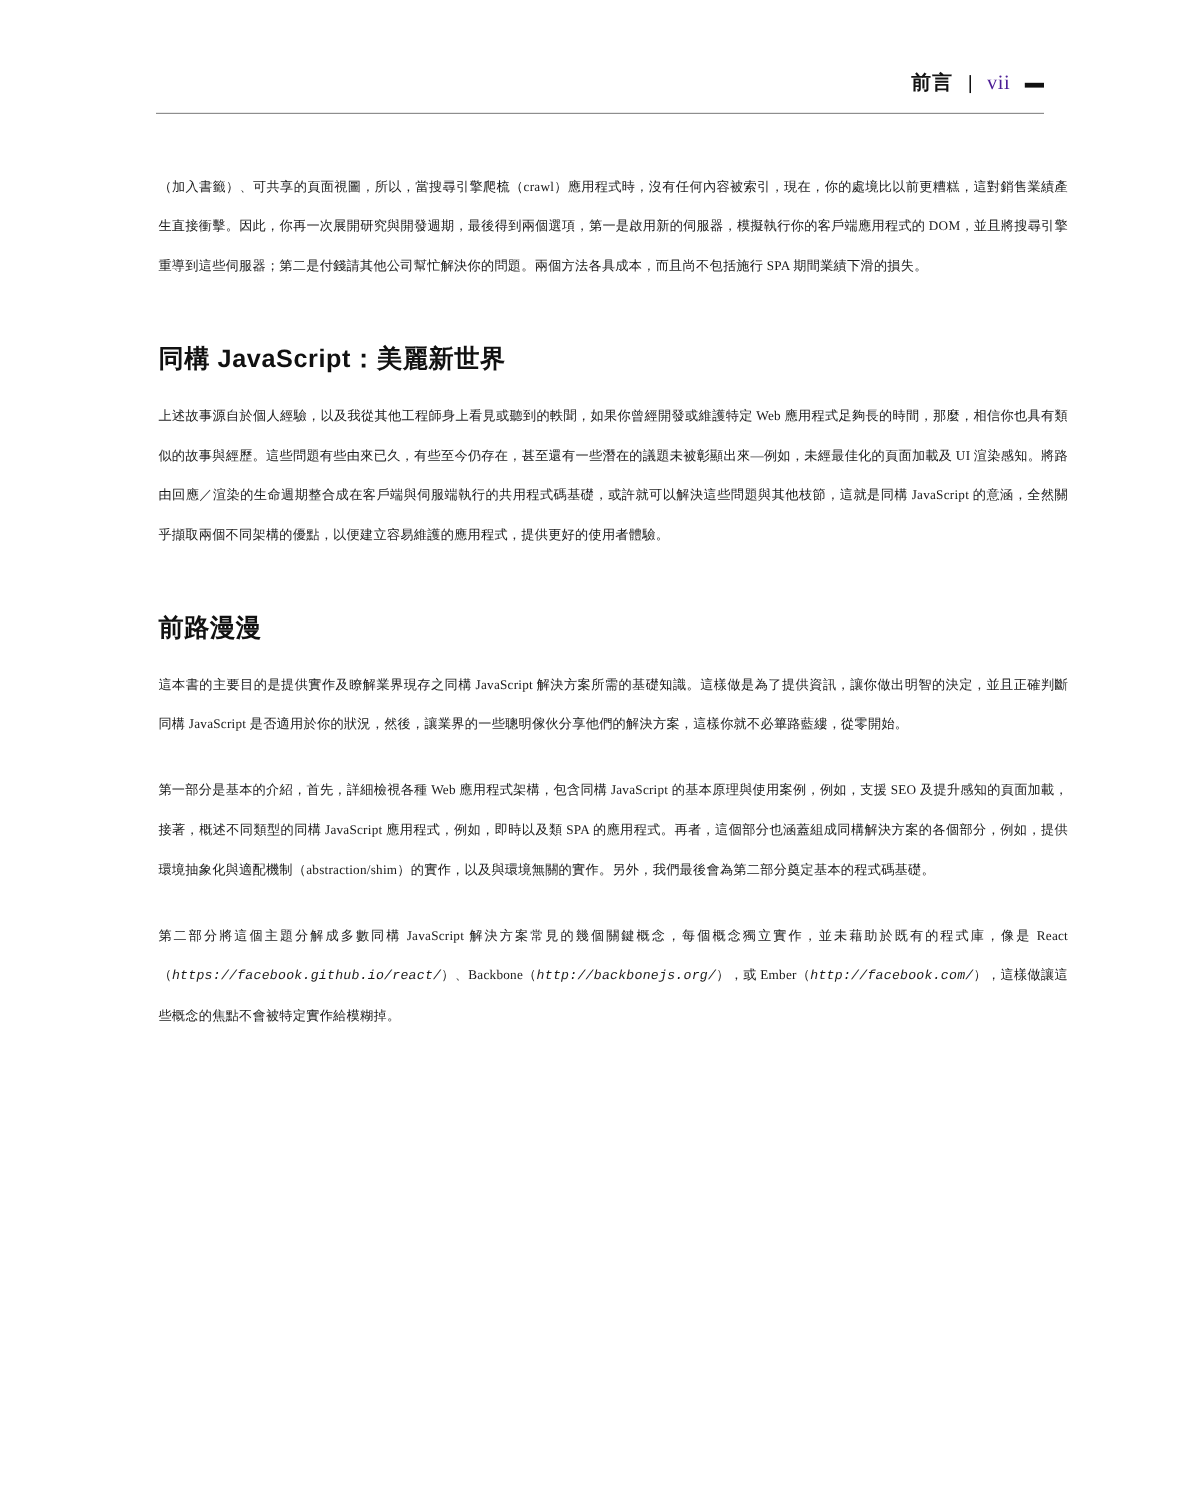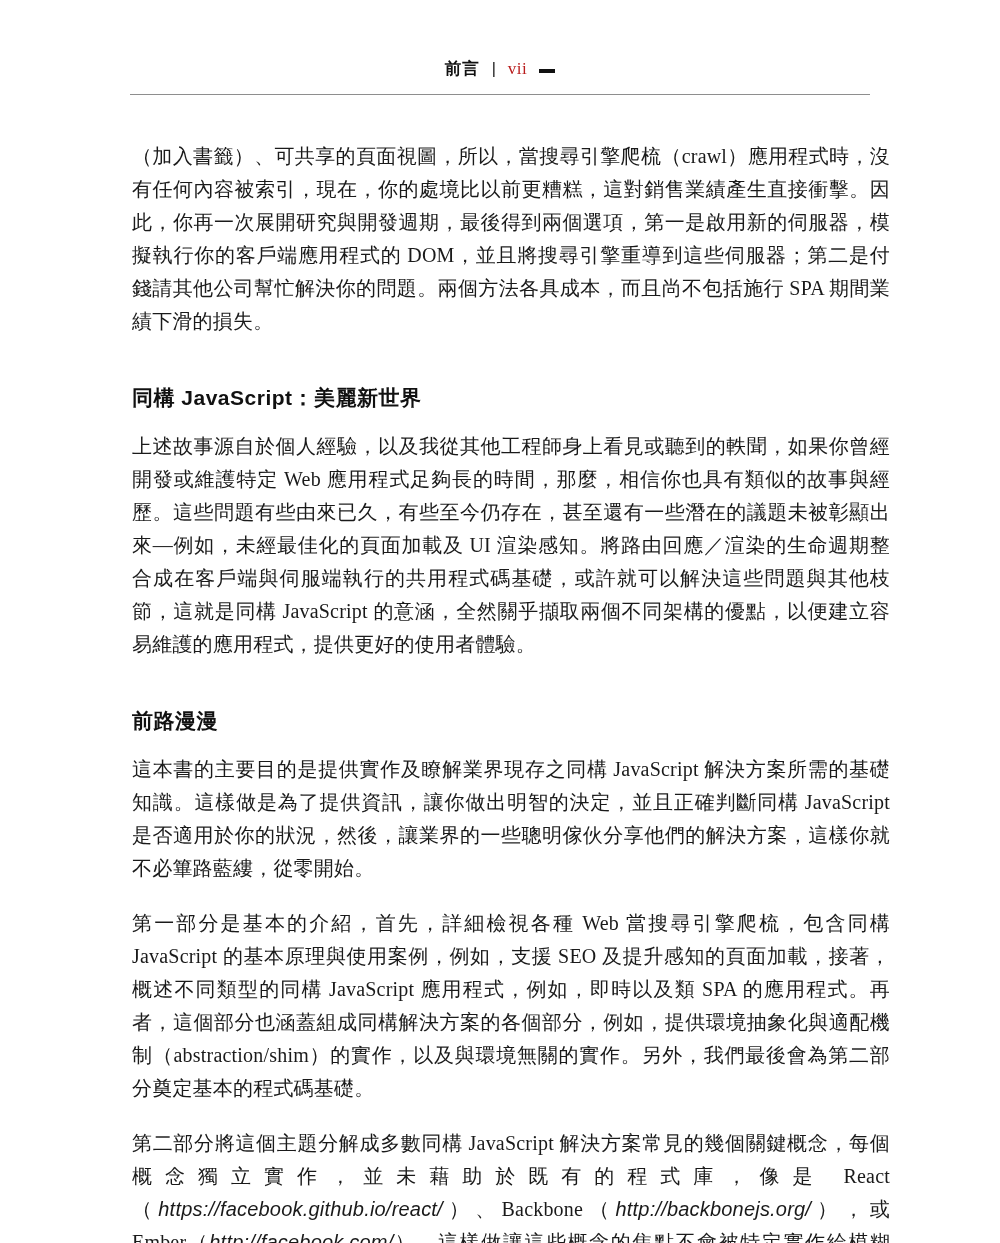--- a/index.html
+++ b/index.html
@@ -25,42 +25,42 @@
   
   .header {
     position: absolute;
     top: 58px;
     left: 130px;
     right: 130px;
     height: 44px;
   }
   .header-inner {
     display: flex;
-    justify-content: center;
+    justify-content: flex-end;
     align-items: baseline;
     gap: 10px;
     padding-right: 0px;
   }
   .header-label {
     font-family: "Liberation Sans", "DejaVu Sans", sans-serif;
     font-size: 16.5px;
     font-weight: bold;
     letter-spacing: 1px;
     color: #111;
   }
   .header-sep {
     font-family: "Liberation Sans", "DejaVu Sans", sans-serif;
     font-size: 16px;
     color: #111;
     margin: 0 2px;
   }
   .header-pageno {
     font-family: "Liberation Serif", "DejaVu Serif", serif;
     font-size: 17px;
-    color: #b91c1c;
+    color: #4c1d95;
     letter-spacing: 0.5px;
   }
   .header-tick {
     display: inline-block;
     width: 16px;
     height: 4px;
     background: #111;
     margin-left: 2px;
     position: relative;
     top: -1px;
@@ -75,21 +75,21 @@
 
   
   .content {
     position: absolute;
     top: 140px;
     left: 132px;
     width: 758px;
   }
 
   p.body {
-    font-size: 20px;
+    font-size: 11px;
     line-height: 33px;
     margin: 0 0 4px 0;
     text-align: justify;
     text-justify: inter-ideograph;
     letter-spacing: 0.2px;
   }
   p.body.gap {
     margin-top: 22px;
   }
 
@@ -97,21 +97,21 @@
     font-family: "Liberation Sans", "DejaVu Sans", sans-serif;
     font-size: 21px;
     font-weight: bold;
     letter-spacing: 0.5px;
     margin: 46px 0 18px 0;
     color: #111;
   }
   h2.section.second {
   }
   .url {
-    font-family: Liberation Sans, sans-serif;
+    font-family: Liberation Mono, monospace;
     font-style: italic;
   }
 </style>
 </head>
 <body>
 
 <div class="page">
 
   <div class="header">
     <div class="header-inner">
@@ -125,20 +125,20 @@
 
   <div class="content">
 
     <p class="body">（加入書籤）、可共享的頁面視圖，所以，當搜尋引擎爬梳（crawl）應用程式時，沒有任何內容被索引，現在，你的處境比以前更糟糕，這對銷售業績產生直接衝擊。因此，你再一次展開研究與開發週期，最後得到兩個選項，第一是啟用新的伺服器，模擬執行你的客戶端應用程式的 DOM，並且將搜尋引擎重導到這些伺服器；第二是付錢請其他公司幫忙解決你的問題。兩個方法各具成本，而且尚不包括施行 SPA 期間業績下滑的損失。</p>
 
     <h2 class="section">同構 JavaScript：美麗新世界</h2>
     <p class="body">上述故事源自於個人經驗，以及我從其他工程師身上看見或聽到的軼聞，如果你曾經開發或維護特定 Web 應用程式足夠長的時間，那麼，相信你也具有類似的故事與經歷。這些問題有些由來已久，有些至今仍存在，甚至還有一些潛在的議題未被彰顯出來—例如，未經最佳化的頁面加載及 UI 渲染感知。將路由回應／渲染的生命週期整合成在客戶端與伺服端執行的共用程式碼基礎，或許就可以解決這些問題與其他枝節，這就是同構 JavaScript 的意涵，全然關乎擷取兩個不同架構的優點，以便建立容易維護的應用程式，提供更好的使用者體驗。</p>
 
     <h2 class="section second">前路漫漫</h2>
     <p class="body">這本書的主要目的是提供實作及瞭解業界現存之同構 JavaScript 解決方案所需的基礎知識。這樣做是為了提供資訊，讓你做出明智的決定，並且正確判斷同構 JavaScript 是否適用於你的狀況，然後，讓業界的一些聰明傢伙分享他們的解決方案，這樣你就不必篳路藍縷，從零開始。</p>
-    <p class="body gap">第一部分是基本的介紹，首先，詳細檢視各種 Web 當搜尋引擎爬梳，包含同構 JavaScript 的基本原理與使用案例，例如，支援 SEO 及提升感知的頁面加載，接著，概述不同類型的同構 JavaScript 應用程式，例如，即時以及類 SPA 的應用程式。再者，這個部分也涵蓋組成同構解決方案的各個部分，例如，提供環境抽象化與適配機制（abstraction/shim）的實作，以及與環境無關的實作。另外，我們最後會為第二部分奠定基本的程式碼基礎。</p>
+    <p class="body gap">第一部分是基本的介紹，首先，詳細檢視各種 Web 應用程式架構，包含同構 JavaScript 的基本原理與使用案例，例如，支援 SEO 及提升感知的頁面加載，接著，概述不同類型的同構 JavaScript 應用程式，例如，即時以及類 SPA 的應用程式。再者，這個部分也涵蓋組成同構解決方案的各個部分，例如，提供環境抽象化與適配機制（abstraction/shim）的實作，以及與環境無關的實作。另外，我們最後會為第二部分奠定基本的程式碼基礎。</p>
 
     <p class="body gap">
       <span>第二部分將這個主題分解成多數同構 JavaScript 解決方案常見的幾個關鍵概念，每個概念獨立實作，並未藉助於既有的程式庫，像是 React（</span><span class="url">https://facebook.github.io/react/</span><span>）、Backbone（</span><span class="url">http://backbonejs.org/</span><span>），或 Ember（</span><span class="url">http://facebook.com/</span><span>），這樣做讓這些概念的焦點不會被特定實作給模糊掉。</span>
     </p>
 
   </div>
 </div>
 
 </body></html>

